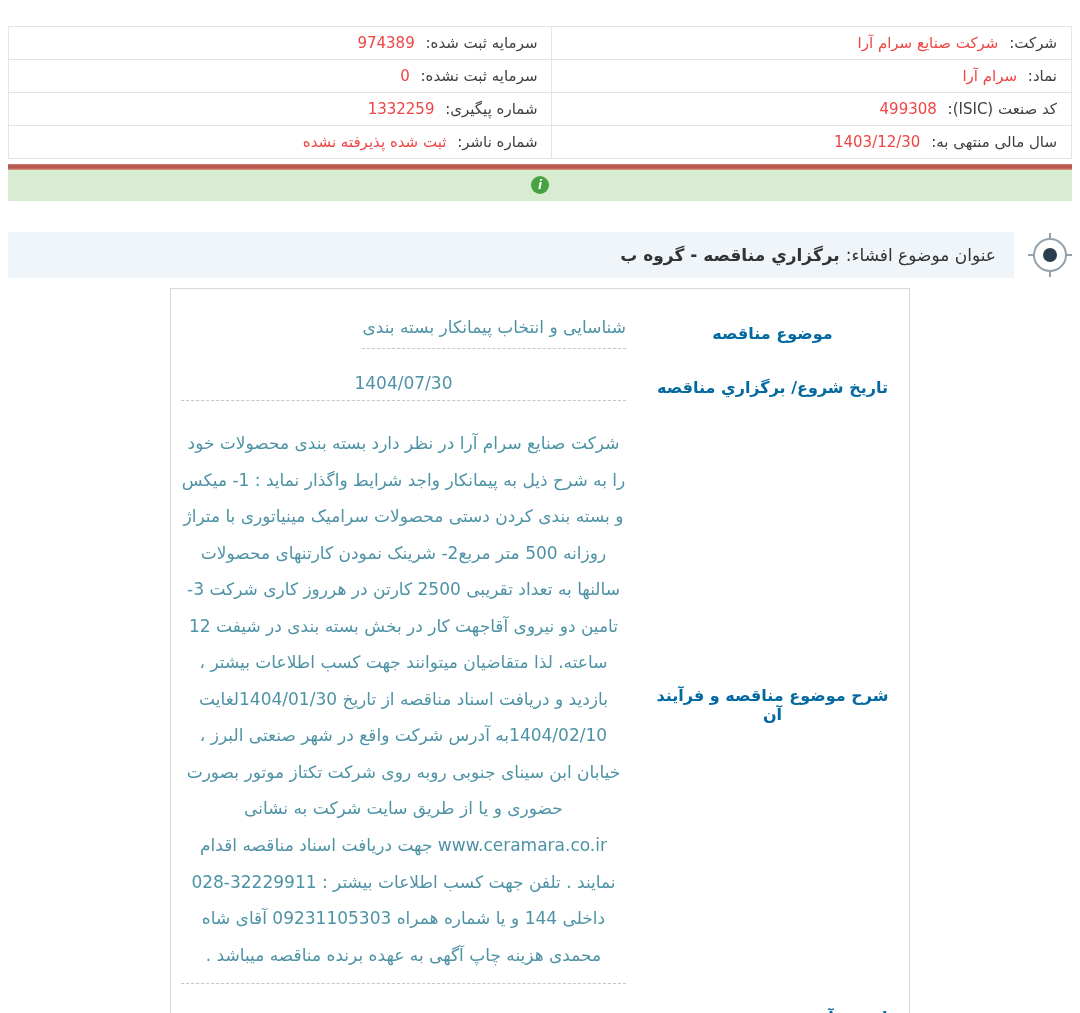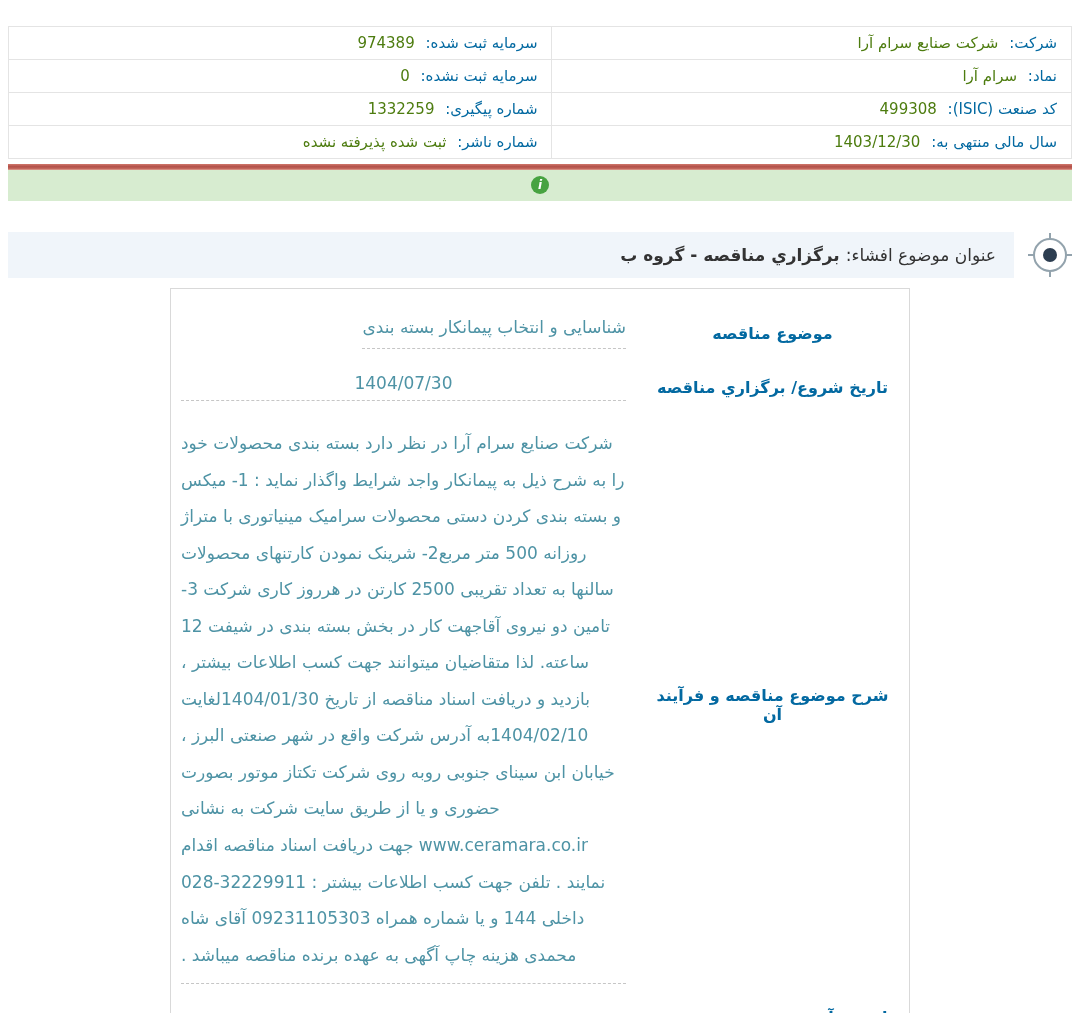--- a/index.html
+++ b/index.html
@@ -23,22 +23,22 @@
     width: 100%;
     border-collapse: collapse;
     font-size: 15px;
   }
   table.company-table td {
     border: 1px solid #e4e4e4;
     padding: 6px 14px;
     height: 33px;
     white-space: nowrap;
   }
-  .cell-label { color: #0369a1; }
-  .cell-value { color: #4d7c0f; margin-right: 6px; }
+  .cell-label { color: #404040; }
+  .cell-value { color: #ef4444; margin-right: 6px; }
 
   
   .red-rule {
     margin-top: 5px;
     height: 6px;
     background: linear-gradient(to bottom, #d0776b 0%, #b25049 45%, #c2665b 75%, #e2a294 100%);
   }
   .alert-success {
     background: #d7ecd0;
     color: #2f9e3d;
@@ -145,21 +145,21 @@
     padding-bottom: 11px;
   }
   .value-date {
     display: block;
     text-align: center;
     border-bottom: 1px dashed #c6c6c6;
     padding-bottom: 7px;
   }
   .value-long {
     display: block;
-    text-align: left;
+    text-align: center;
     line-height: 2.15;
     border-bottom: 1px dashed #c6c6c6;
     padding-bottom: 10px;
   }
 </style>
 </head>
 <body>
 
 <div class="page">
 

